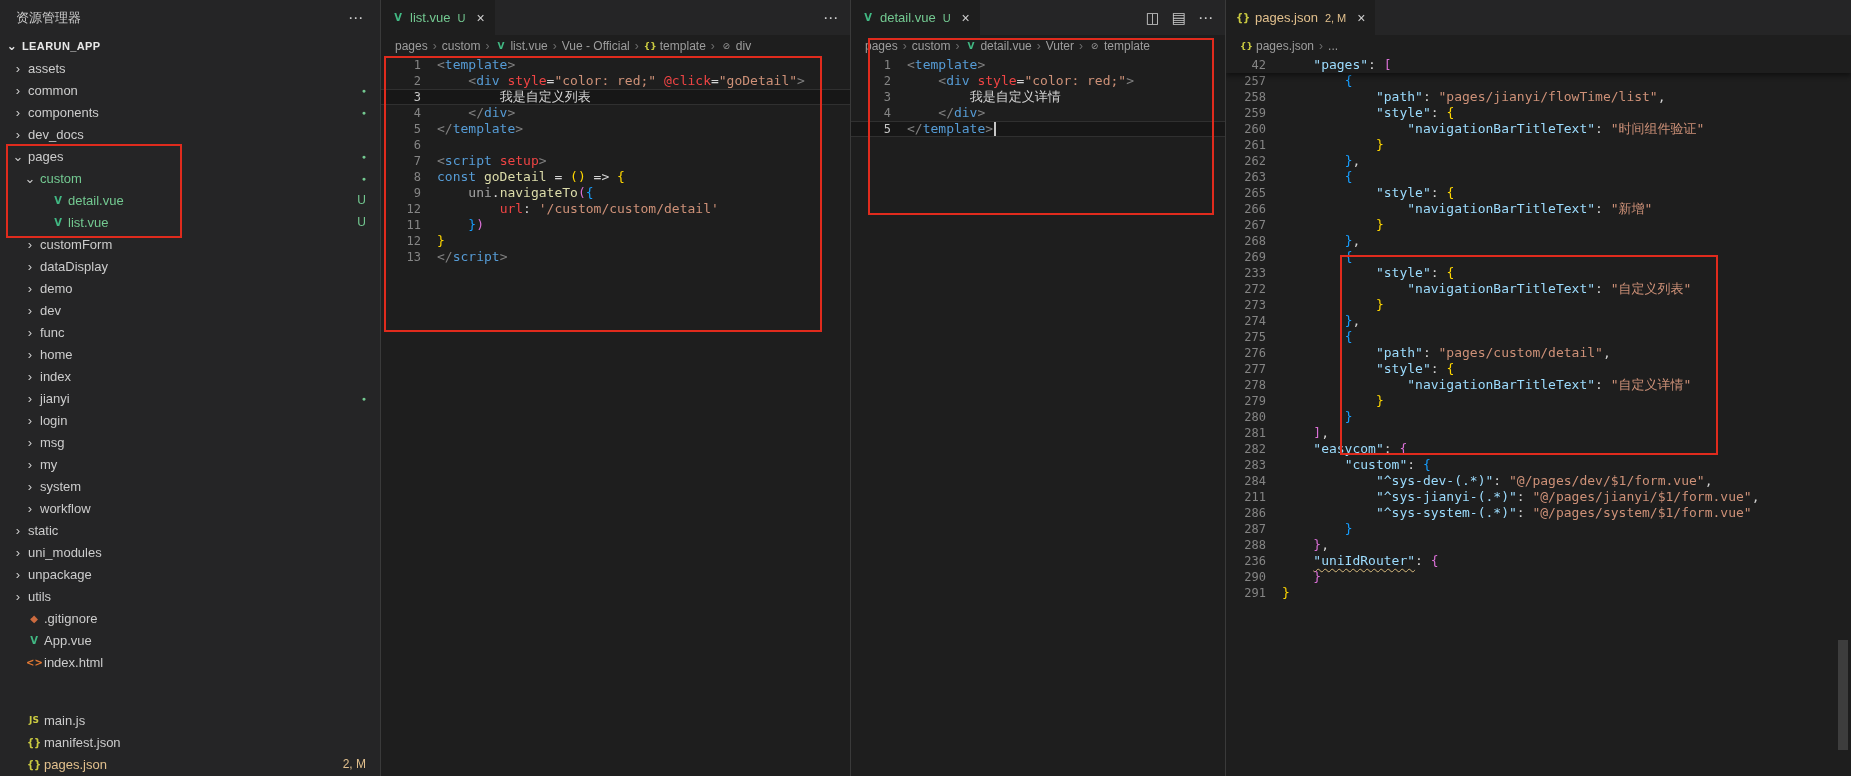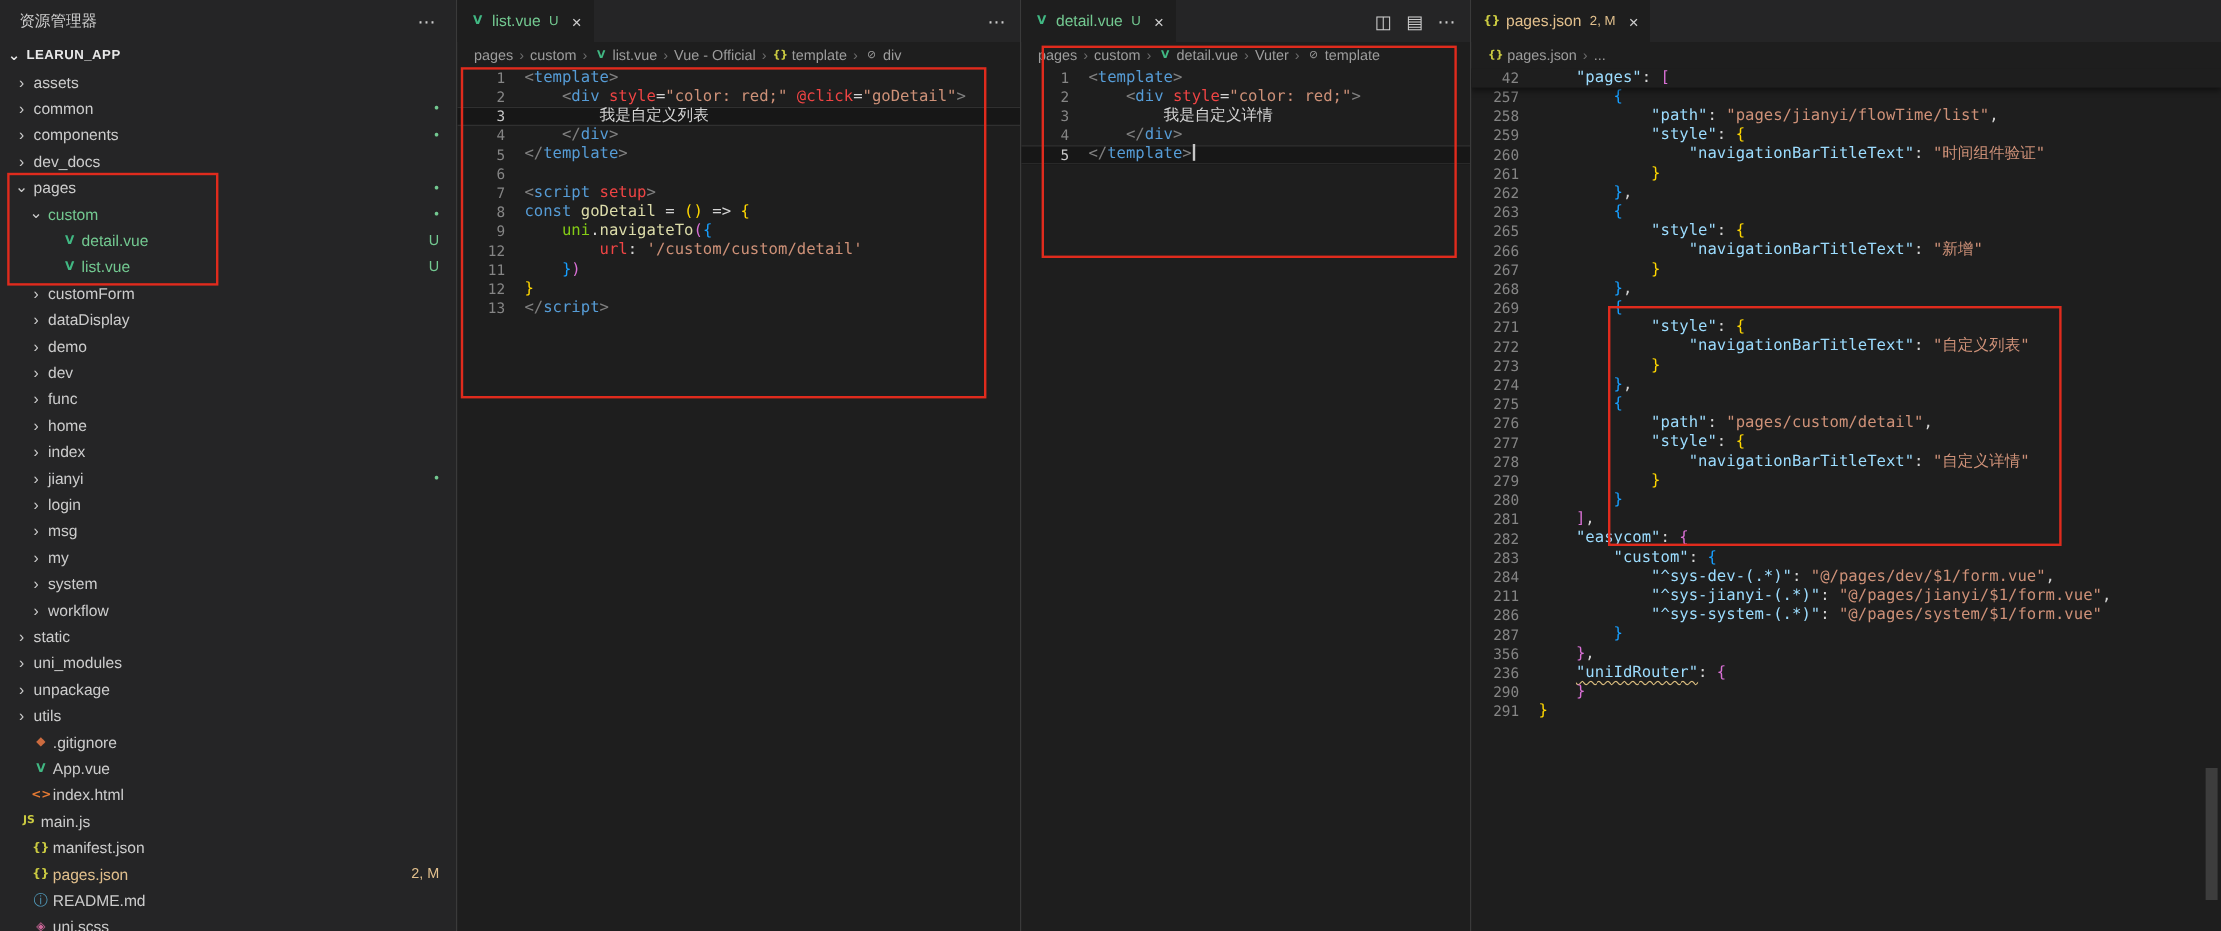--- a/index.html
+++ b/index.html
@@ -64,21 +64,21 @@
 .sticky{background:#1e1e1e;box-shadow:0 3px 5px rgba(0,0,0,.45);position:relative;z-index:3}
 .active-line{box-shadow:inset 0 1px 0 #303030, inset 0 -1px 0 #303030;background:rgba(0,0,0,.22)}
 .active-line .gutter{color:#c6c6c6}
 .tk-p{color:#808080}
 .tk-tag{color:#569cd6}
 .tk-attr{color:#ef4444}
 .tk-str{color:#ce9178}
 .tk-d{color:#d4d4d4}
 .tk-kw{color:#569cd6}
 .tk-fn{color:#dcdcaa}
-.tk-var{color:#84cc16}
+.tk-var{color:#a3a3a3}
 .tk-op{color:#d4d4d4}
 .tk-b1{color:#ffd700}
 .tk-b2{color:#da70d6}
 .tk-b3{color:#179fff}
 .tk-key{color:#9cdcfe}
 .tk-keyw{color:#9cdcfe;text-decoration-line:underline;text-decoration-style:wavy;
   text-decoration-color:#d7ba7d;text-decoration-thickness:1px;text-underline-offset:3px}
 .cursor{display:inline-block;width:2px;height:14px;background:#c6c6c6;vertical-align:middle;
   margin-left:1px;transform:translateY(-1px)}
 
@@ -223,21 +223,21 @@
         <div class="tree-row" style="padding-left: 10px;">
           <span class="chev"></span>
           <span class="ficon ic-vue">V</span>
           <span class="tree-label">App.vue</span>
         </div>
         <div class="tree-row" style="padding-left: 10px;">
           <span class="chev"></span>
           <span class="ficon ic-html">&lt;&gt;</span>
           <span class="tree-label">index.html</span>
         </div>
-        <div class="tree-row" style="">
+        <div class="tree-row" style="padding-left: 10px; margin-top: 36px;">
           <span class="chev"></span>
           <span class="ficon ic-js">JS</span>
           <span class="tree-label">main.js</span>
         </div>
         <div class="tree-row" style="padding-left: 10px;">
           <span class="chev"></span>
           <span class="ficon ic-json">{}</span>
           <span class="tree-label">manifest.json</span>
         </div>
         <div class="tree-row" style="padding-left: 10px;">
@@ -389,38 +389,38 @@
         <div class="code-line"><span class="gutter">259</span><span class="lc"><span class="tk-ws">            </span><span class="tk-key">"style"</span><span class="tk-d">: </span><span class="tk-b1">{</span></span></div>
         <div class="code-line"><span class="gutter">260</span><span class="lc"><span class="tk-ws">                </span><span class="tk-key">"navigationBarTitleText"</span><span class="tk-d">: </span><span class="tk-str">"时间组件验证"</span></span></div>
         <div class="code-line"><span class="gutter">261</span><span class="lc"><span class="tk-ws">            </span><span class="tk-b1">}</span></span></div>
         <div class="code-line"><span class="gutter">262</span><span class="lc"><span class="tk-ws">        </span><span class="tk-b3">}</span><span class="tk-d">,</span></span></div>
         <div class="code-line"><span class="gutter">263</span><span class="lc"><span class="tk-ws">        </span><span class="tk-b3">{</span></span></div>
         <div class="code-line"><span class="gutter">265</span><span class="lc"><span class="tk-ws">            </span><span class="tk-key">"style"</span><span class="tk-d">: </span><span class="tk-b1">{</span></span></div>
         <div class="code-line"><span class="gutter">266</span><span class="lc"><span class="tk-ws">                </span><span class="tk-key">"navigationBarTitleText"</span><span class="tk-d">: </span><span class="tk-str">"新增"</span></span></div>
         <div class="code-line"><span class="gutter">267</span><span class="lc"><span class="tk-ws">            </span><span class="tk-b1">}</span></span></div>
         <div class="code-line"><span class="gutter">268</span><span class="lc"><span class="tk-ws">        </span><span class="tk-b3">}</span><span class="tk-d">,</span></span></div>
         <div class="code-line"><span class="gutter">269</span><span class="lc"><span class="tk-ws">        </span><span class="tk-b3">{</span></span></div>
-        <div class="code-line"><span class="gutter">271</span><span class="lc"><span class="tk-ws">            </span><span class="tk-key">"style"</span><span class="tk-d">: </span><span class="tk-b1">{</span></span></div>
+        <div class="code-line"><span class="gutter">233</span><span class="lc"><span class="tk-ws">            </span><span class="tk-key">"style"</span><span class="tk-d">: </span><span class="tk-b1">{</span></span></div>
         <div class="code-line"><span class="gutter">272</span><span class="lc"><span class="tk-ws">                </span><span class="tk-key">"navigationBarTitleText"</span><span class="tk-d">: </span><span class="tk-str">"自定义列表"</span></span></div>
         <div class="code-line"><span class="gutter">273</span><span class="lc"><span class="tk-ws">            </span><span class="tk-b1">}</span></span></div>
         <div class="code-line"><span class="gutter">274</span><span class="lc"><span class="tk-ws">        </span><span class="tk-b3">}</span><span class="tk-d">,</span></span></div>
         <div class="code-line"><span class="gutter">275</span><span class="lc"><span class="tk-ws">        </span><span class="tk-b3">{</span></span></div>
         <div class="code-line"><span class="gutter">276</span><span class="lc"><span class="tk-ws">            </span><span class="tk-key">"path"</span><span class="tk-d">: </span><span class="tk-str">"pages/custom/detail"</span><span class="tk-d">,</span></span></div>
         <div class="code-line"><span class="gutter">277</span><span class="lc"><span class="tk-ws">            </span><span class="tk-key">"style"</span><span class="tk-d">: </span><span class="tk-b1">{</span></span></div>
         <div class="code-line"><span class="gutter">278</span><span class="lc"><span class="tk-ws">                </span><span class="tk-key">"navigationBarTitleText"</span><span class="tk-d">: </span><span class="tk-str">"自定义详情"</span></span></div>
         <div class="code-line"><span class="gutter">279</span><span class="lc"><span class="tk-ws">            </span><span class="tk-b1">}</span></span></div>
         <div class="code-line"><span class="gutter">280</span><span class="lc"><span class="tk-ws">        </span><span class="tk-b3">}</span></span></div>
         <div class="code-line"><span class="gutter">281</span><span class="lc"><span class="tk-ws">    </span><span class="tk-b2">]</span><span class="tk-d">,</span></span></div>
         <div class="code-line"><span class="gutter">282</span><span class="lc"><span class="tk-ws">    </span><span class="tk-key">"easycom"</span><span class="tk-d">: </span><span class="tk-b2">{</span></span></div>
         <div class="code-line"><span class="gutter">283</span><span class="lc"><span class="tk-ws">        </span><span class="tk-key">"custom"</span><span class="tk-d">: </span><span class="tk-b3">{</span></span></div>
         <div class="code-line"><span class="gutter">284</span><span class="lc"><span class="tk-ws">            </span><span class="tk-key">"^sys-dev-(.*)"</span><span class="tk-d">: </span><span class="tk-str">"@/pages/dev/$1/form.vue"</span><span class="tk-d">,</span></span></div>
         <div class="code-line"><span class="gutter">211</span><span class="lc"><span class="tk-ws">            </span><span class="tk-key">"^sys-jianyi-(.*)"</span><span class="tk-d">: </span><span class="tk-str">"@/pages/jianyi/$1/form.vue"</span><span class="tk-d">,</span></span></div>
         <div class="code-line"><span class="gutter">286</span><span class="lc"><span class="tk-ws">            </span><span class="tk-key">"^sys-system-(.*)"</span><span class="tk-d">: </span><span class="tk-str">"@/pages/system/$1/form.vue"</span></span></div>
         <div class="code-line"><span class="gutter">287</span><span class="lc"><span class="tk-ws">        </span><span class="tk-b3">}</span></span></div>
-        <div class="code-line"><span class="gutter">356</span><span class="lc"><span class="tk-ws">    </span><span class="tk-b2">}</span><span class="tk-d">,</span></span></div>
+        <div class="code-line"><span class="gutter">288</span><span class="lc"><span class="tk-ws">    </span><span class="tk-b2">}</span><span class="tk-d">,</span></span></div>
         <div class="code-line"><span class="gutter">236</span><span class="lc"><span class="tk-ws">    </span><span class="tk-keyw">"uniIdRouter"</span><span class="tk-d">: </span><span class="tk-b2">{</span></span></div>
         <div class="code-line"><span class="gutter">290</span><span class="lc"><span class="tk-ws">    </span><span class="tk-b2">}</span></span></div>
         <div class="code-line"><span class="gutter">291</span><span class="lc"><span class="tk-b1">}</span></span></div>
       </div>
   </section>
 
 </div>
 
 <div class="annotation" id="ann-tree"></div>
 <div class="annotation" id="ann-list"></div>

